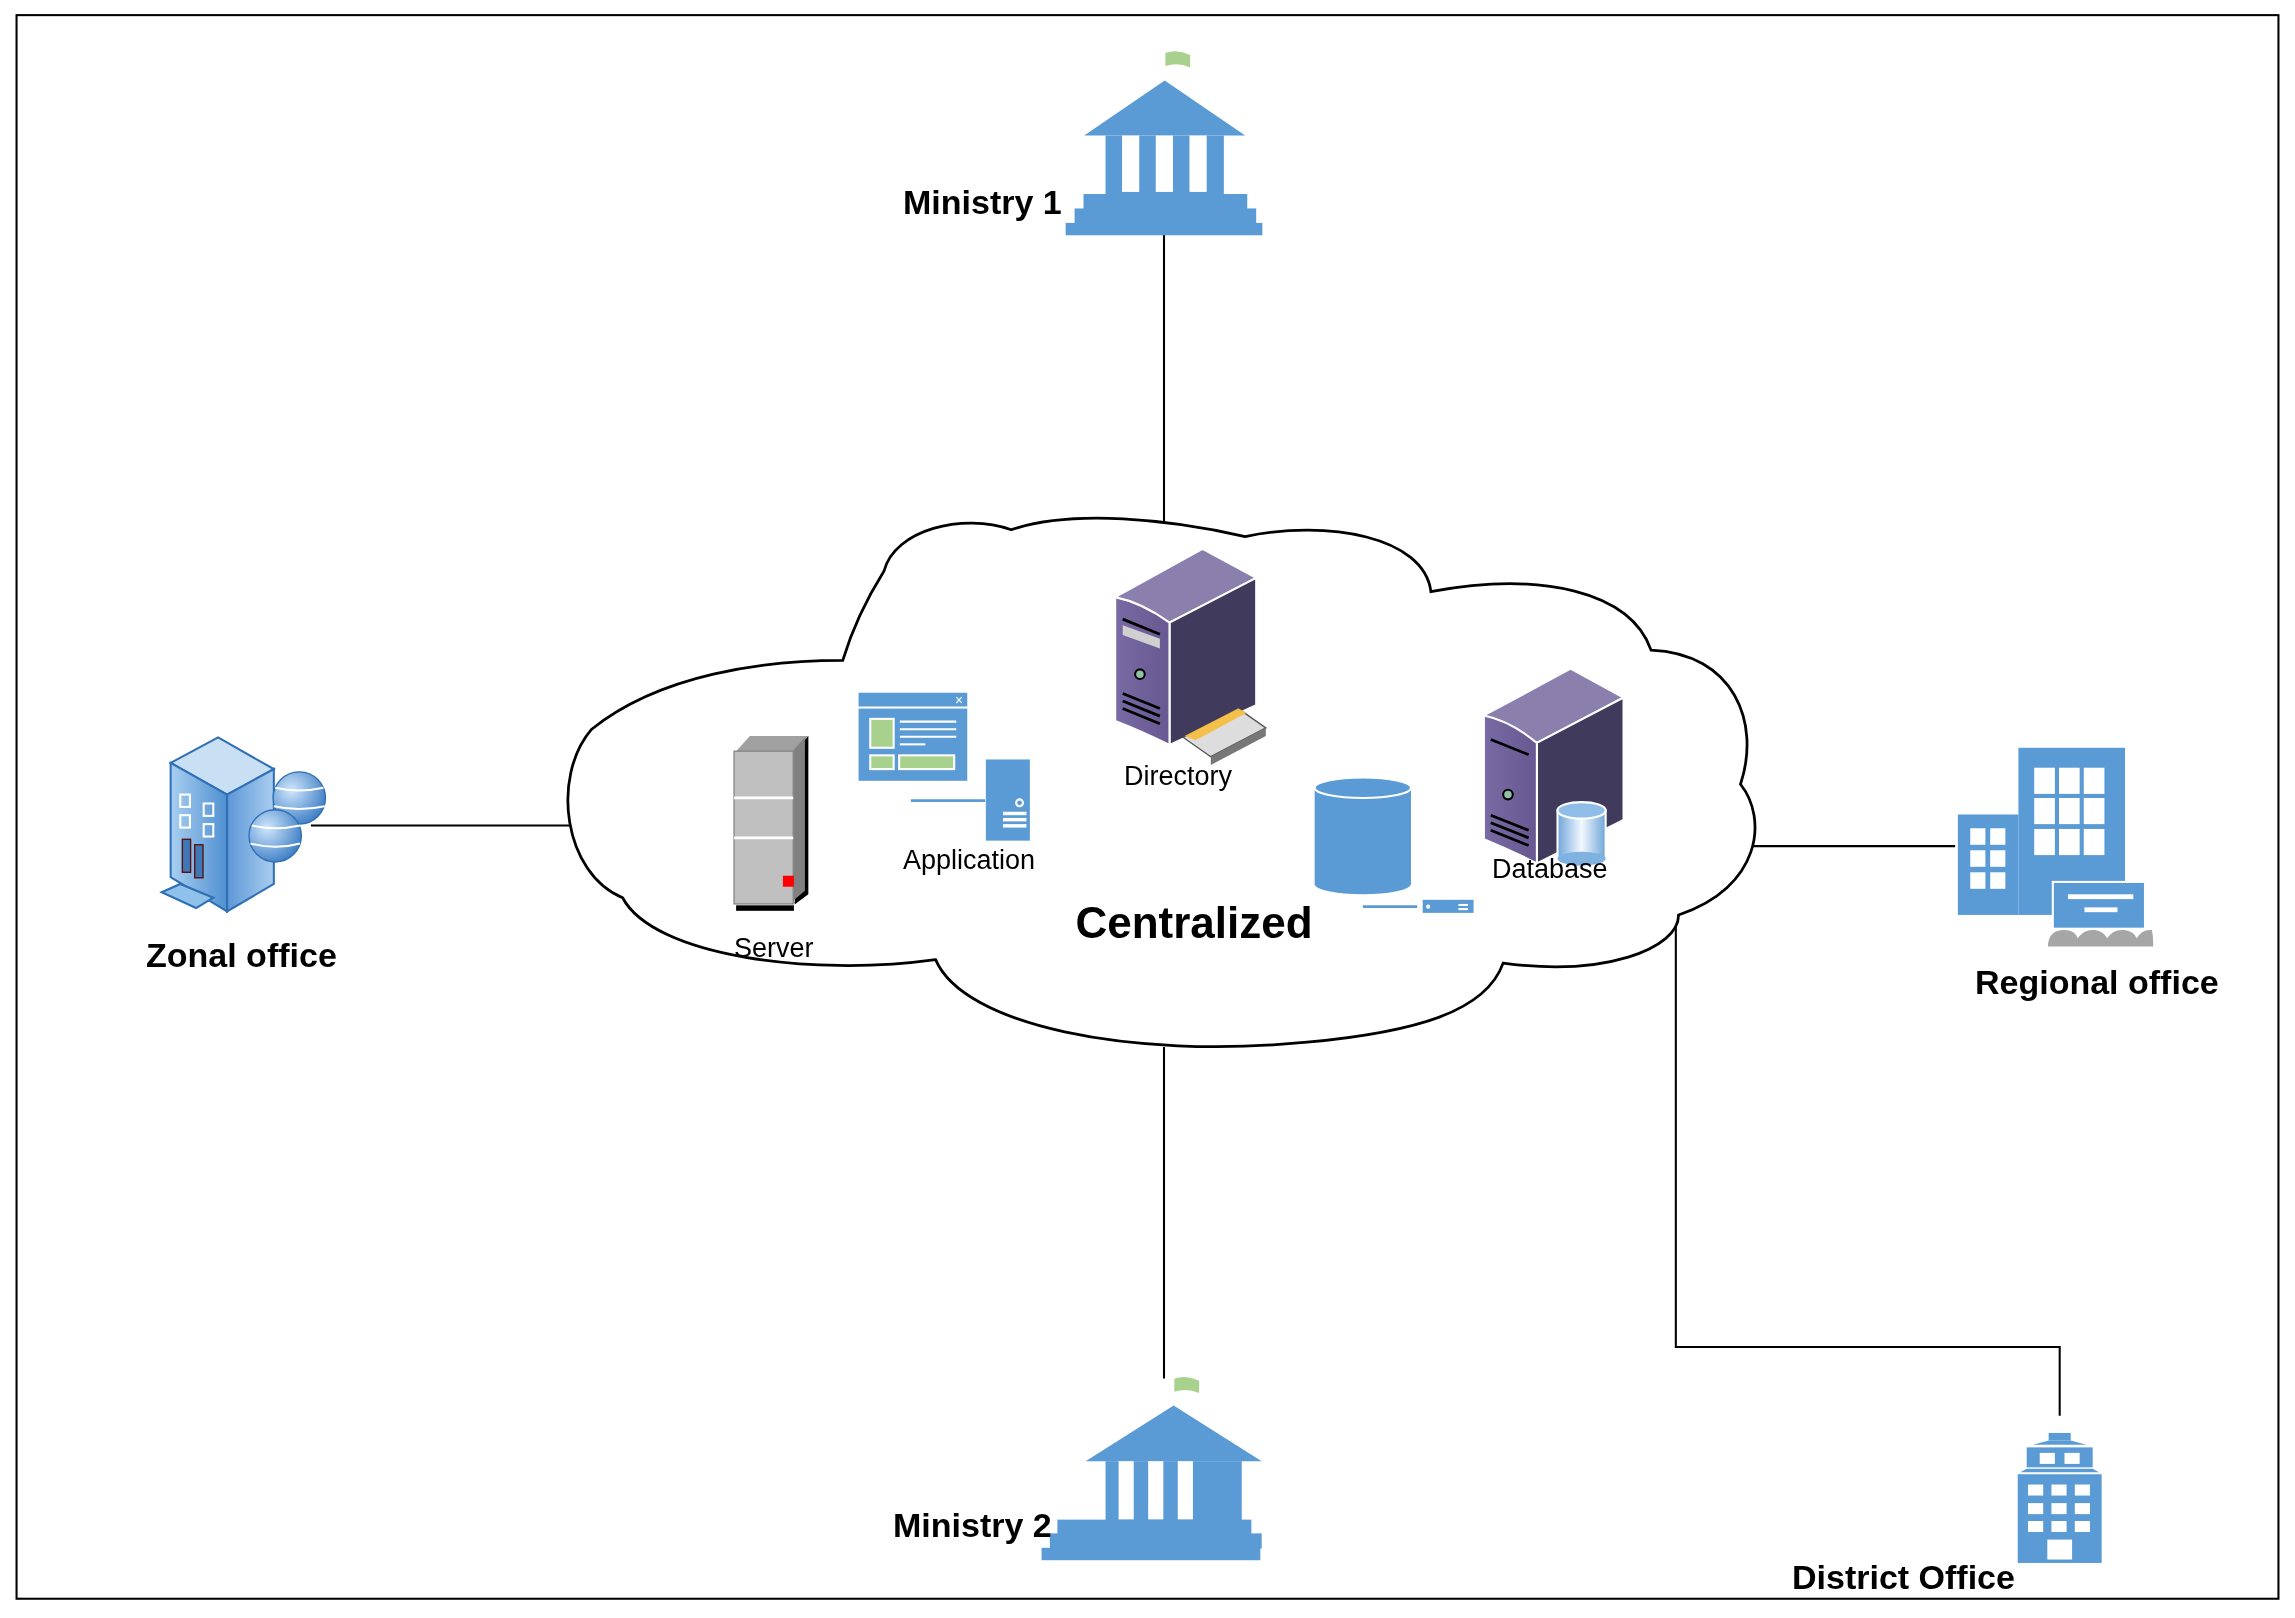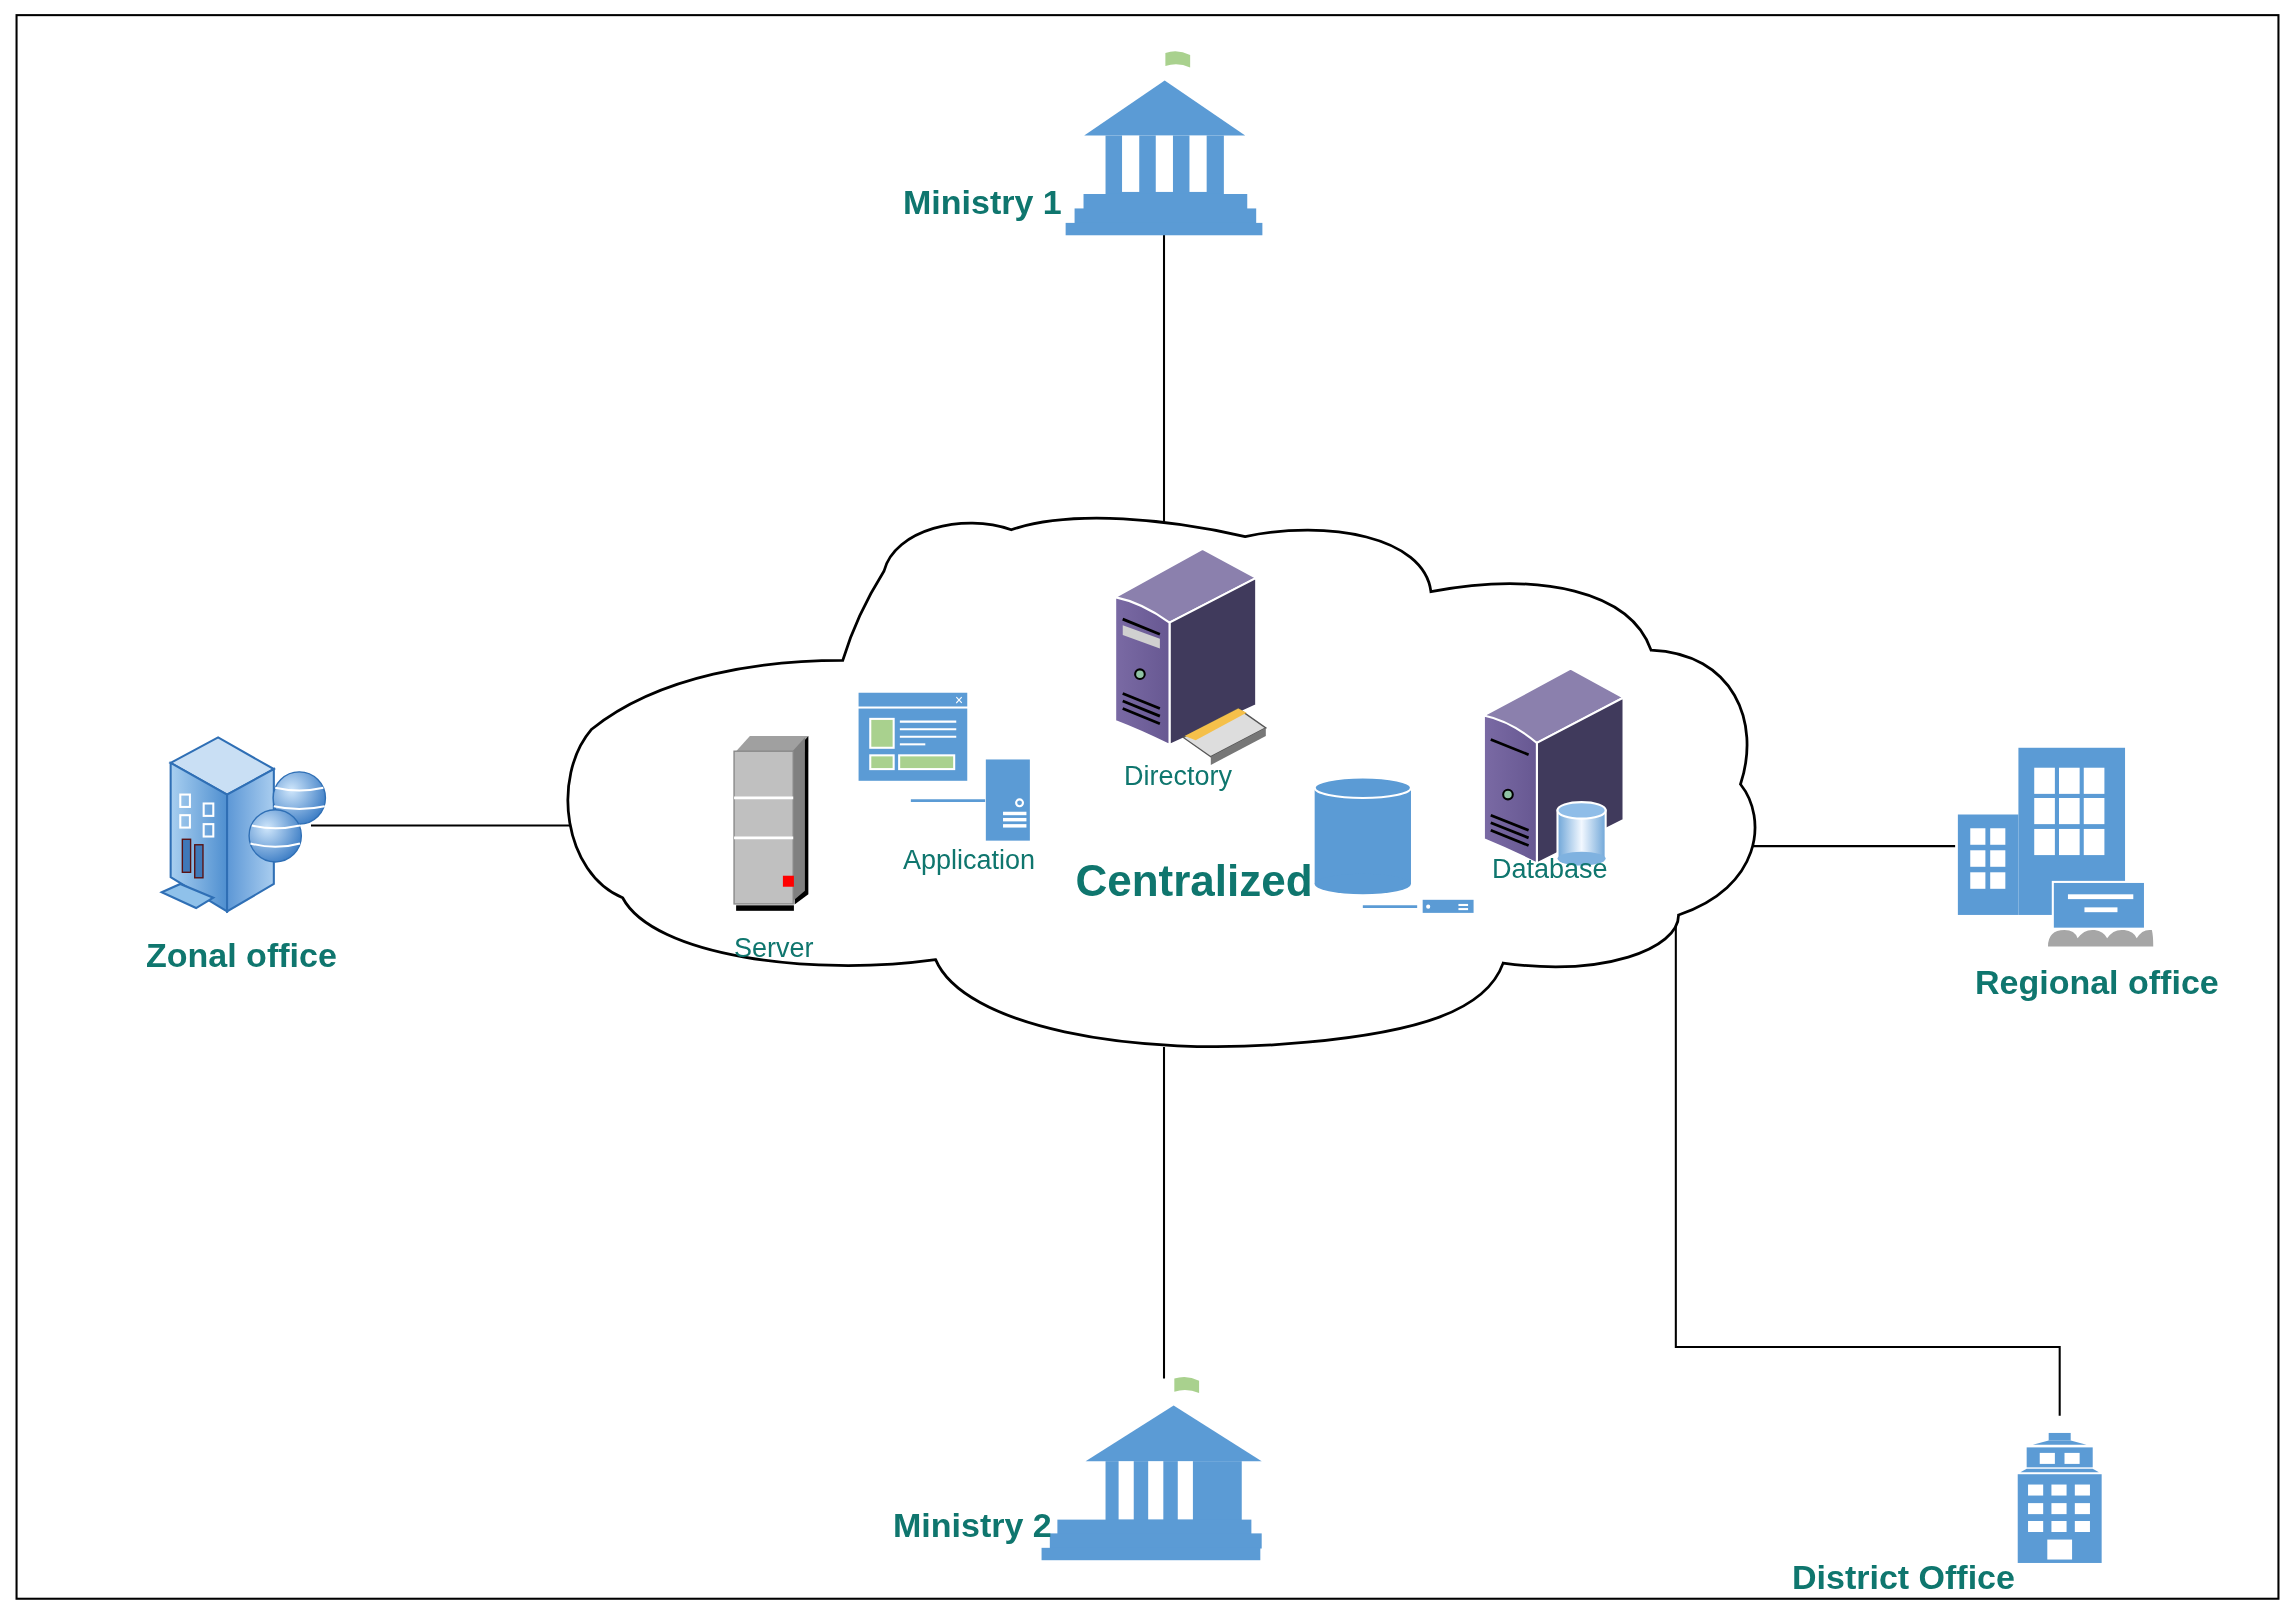--- a/index.html
+++ b/index.html
@@ -1,18 +1,18 @@
 <!DOCTYPE html>
 <html style="font-size:11px"><head>
 <meta charset="utf-8">
 <style>
   html, body { margin:0; padding:0; background:#ffffff; }
   body { width:2295px; height:1618px; position:relative; overflow:hidden; font-family:"Liberation Sans", sans-serif; }
   #stage { position:absolute; left:0; top:0; width:2295px; height:1618px; }
-  .lbl { position:absolute; color:#0f766e; white-space:nowrap; font-family:"Liberation Sans", sans-serif; }
+  .lbl { position:absolute; color:#000000; white-space:nowrap; font-family:"Liberation Sans", sans-serif; }
   .big { font-weight:bold; font-size:34px; }
   .small { font-size:27px; }
   .title { font-weight:bold; font-size:44px; text-align:center; line-height:61px; }
 </style>
 </head>
 <body>
 
 <div id="stage">
 <svg width="2295" height="1618" viewBox="0 0 3336 2352" xmlns="http://www.w3.org/2000/svg">
   <defs>
@@ -225,17 +225,17 @@
 <div class="lbl big" style="left:146px; top:936px;">Zonal office</div>
 <div class="lbl big" style="left:1975px; top:963px;">Regional office</div>
 <div class="lbl big" style="left:893px; top:1506px;">Ministry 2</div>
 <div class="lbl big" style="left:1792px; top:1518px;margin-top:40px;">District Office</div>
 
 <div class="lbl small" style="left:734px; top:915px;margin-top:18px;">Server</div>
 <div class="lbl small" style="left:903px; top:845px;">Application</div>
 <div class="lbl small" style="left:1124px; top:761px;">Directory</div>
 <div class="lbl small" style="left:1492px; top:854px;">Database</div>
 
-<div class="lbl title" style="left:922px; top:850px; width:544px;">
+<div class="lbl title" style="left:922px; top:892px; width:544px;">
   <div>Centralized</div>
 </div>
 </div>
 
 
 </body></html>

